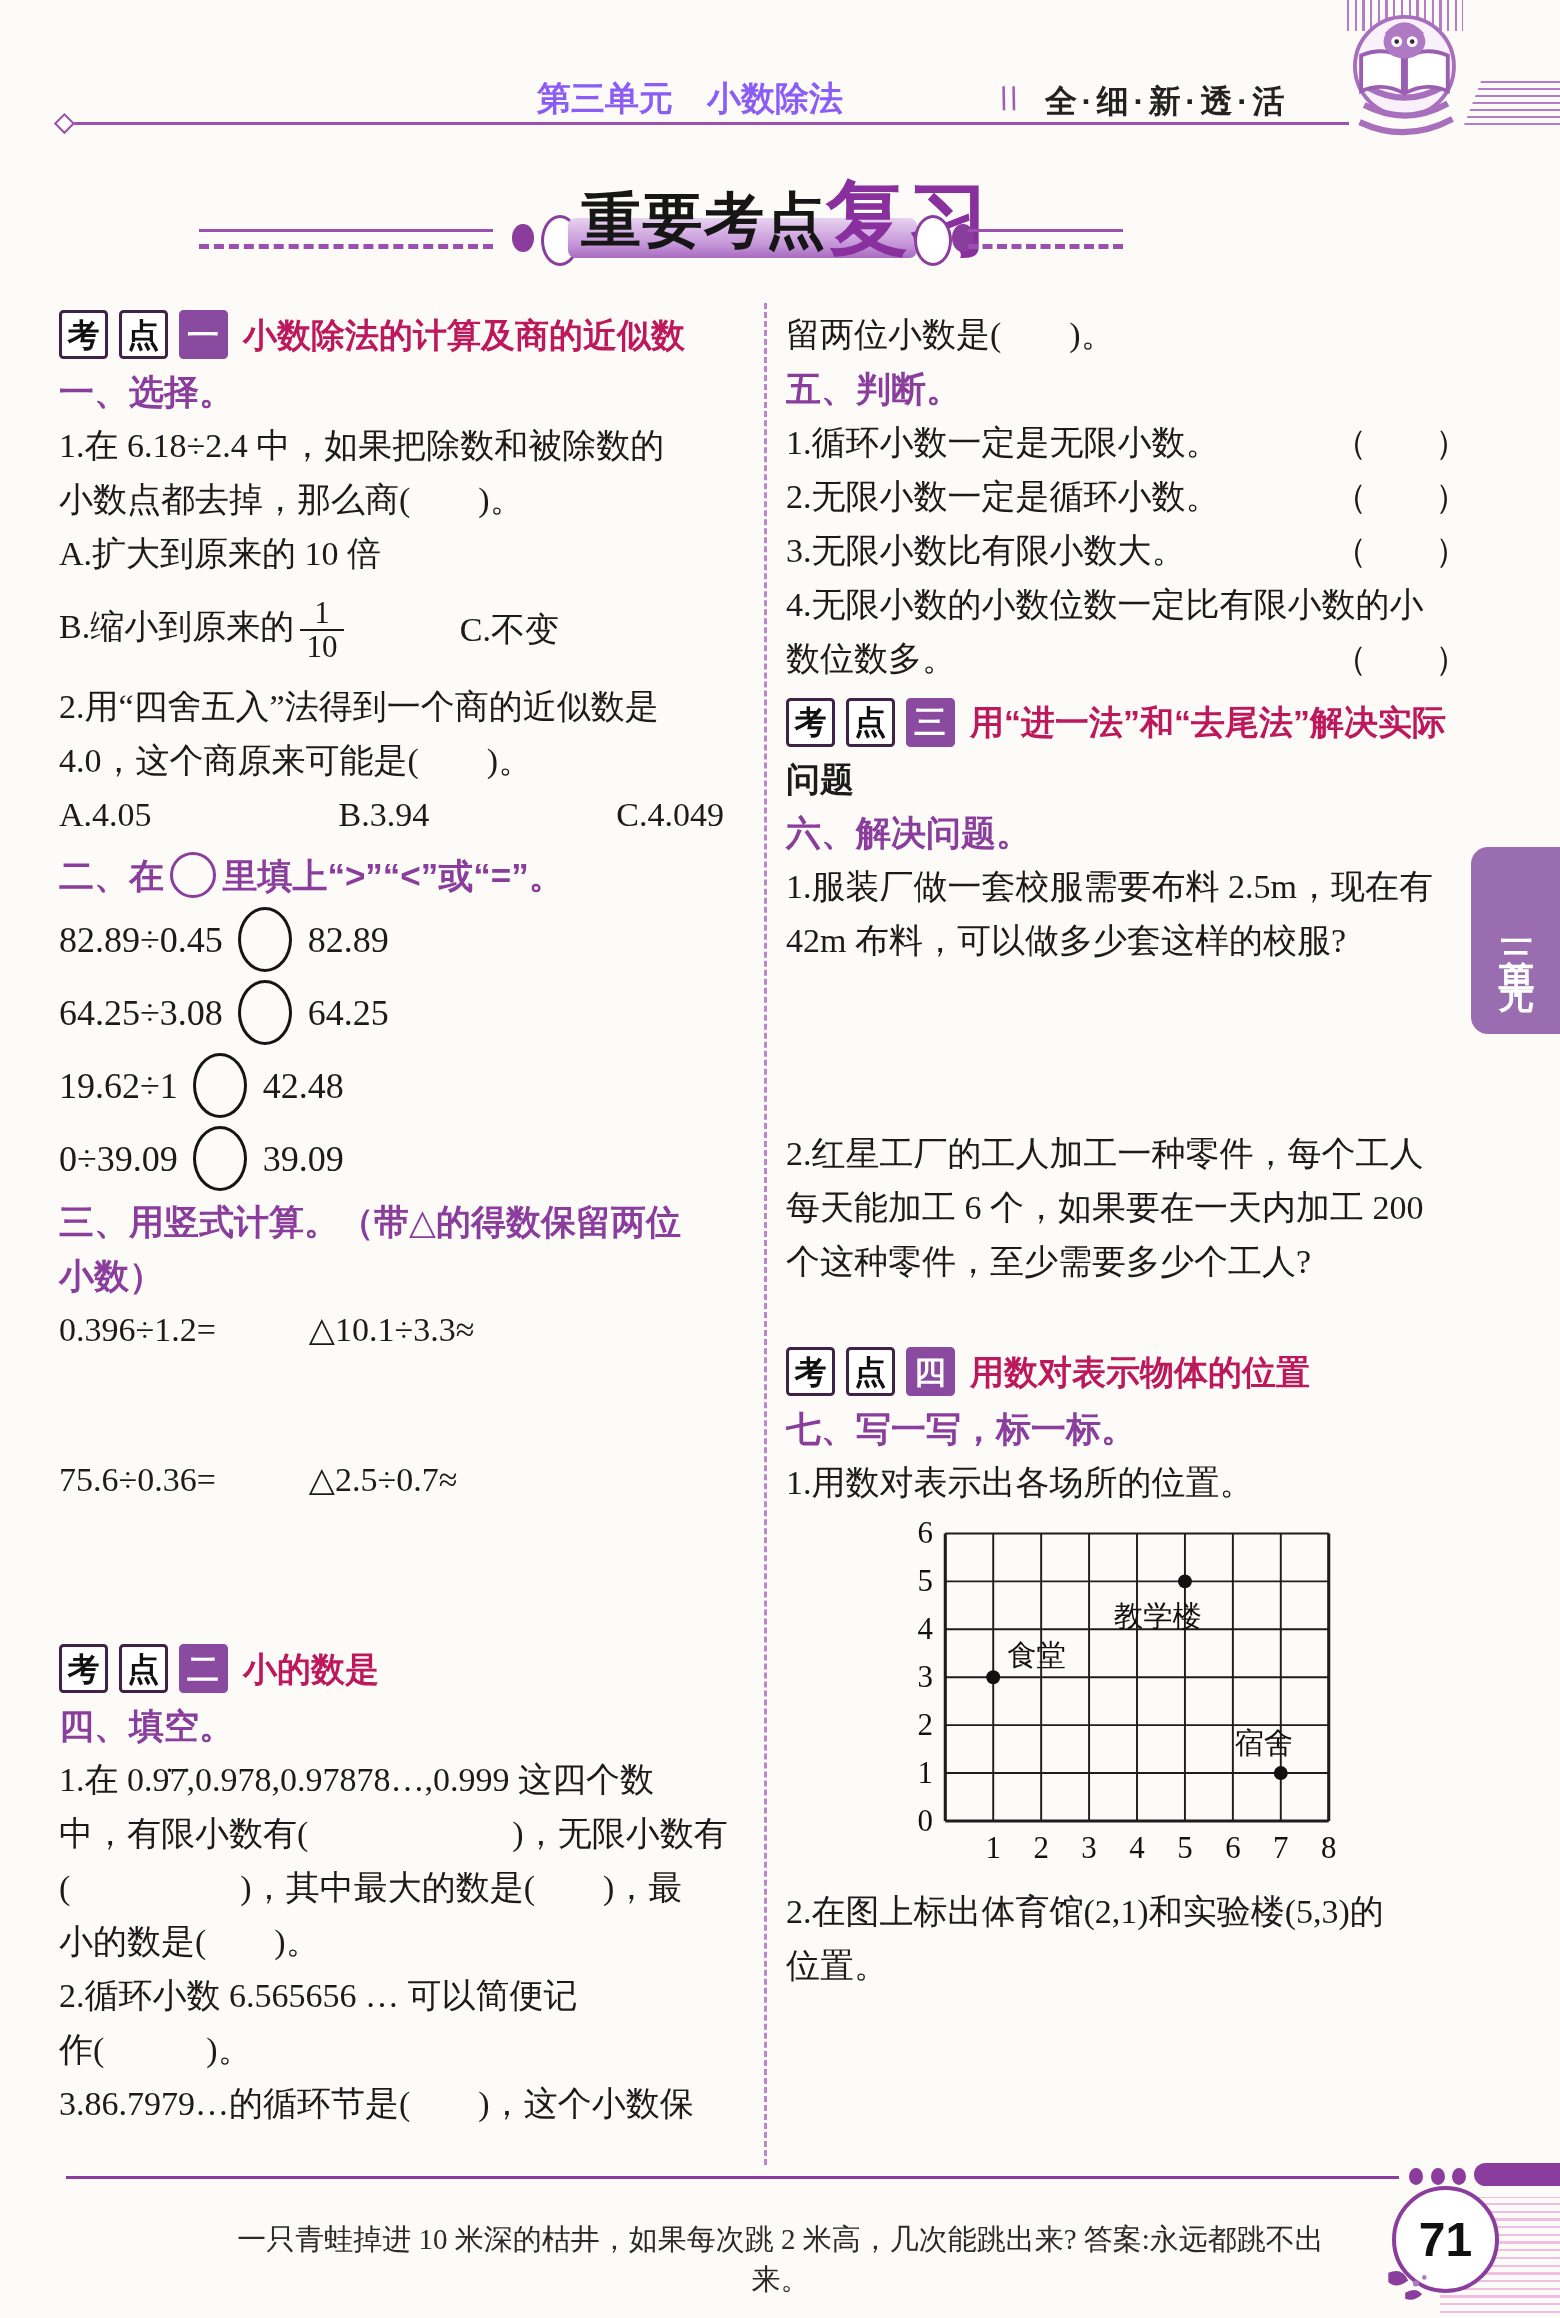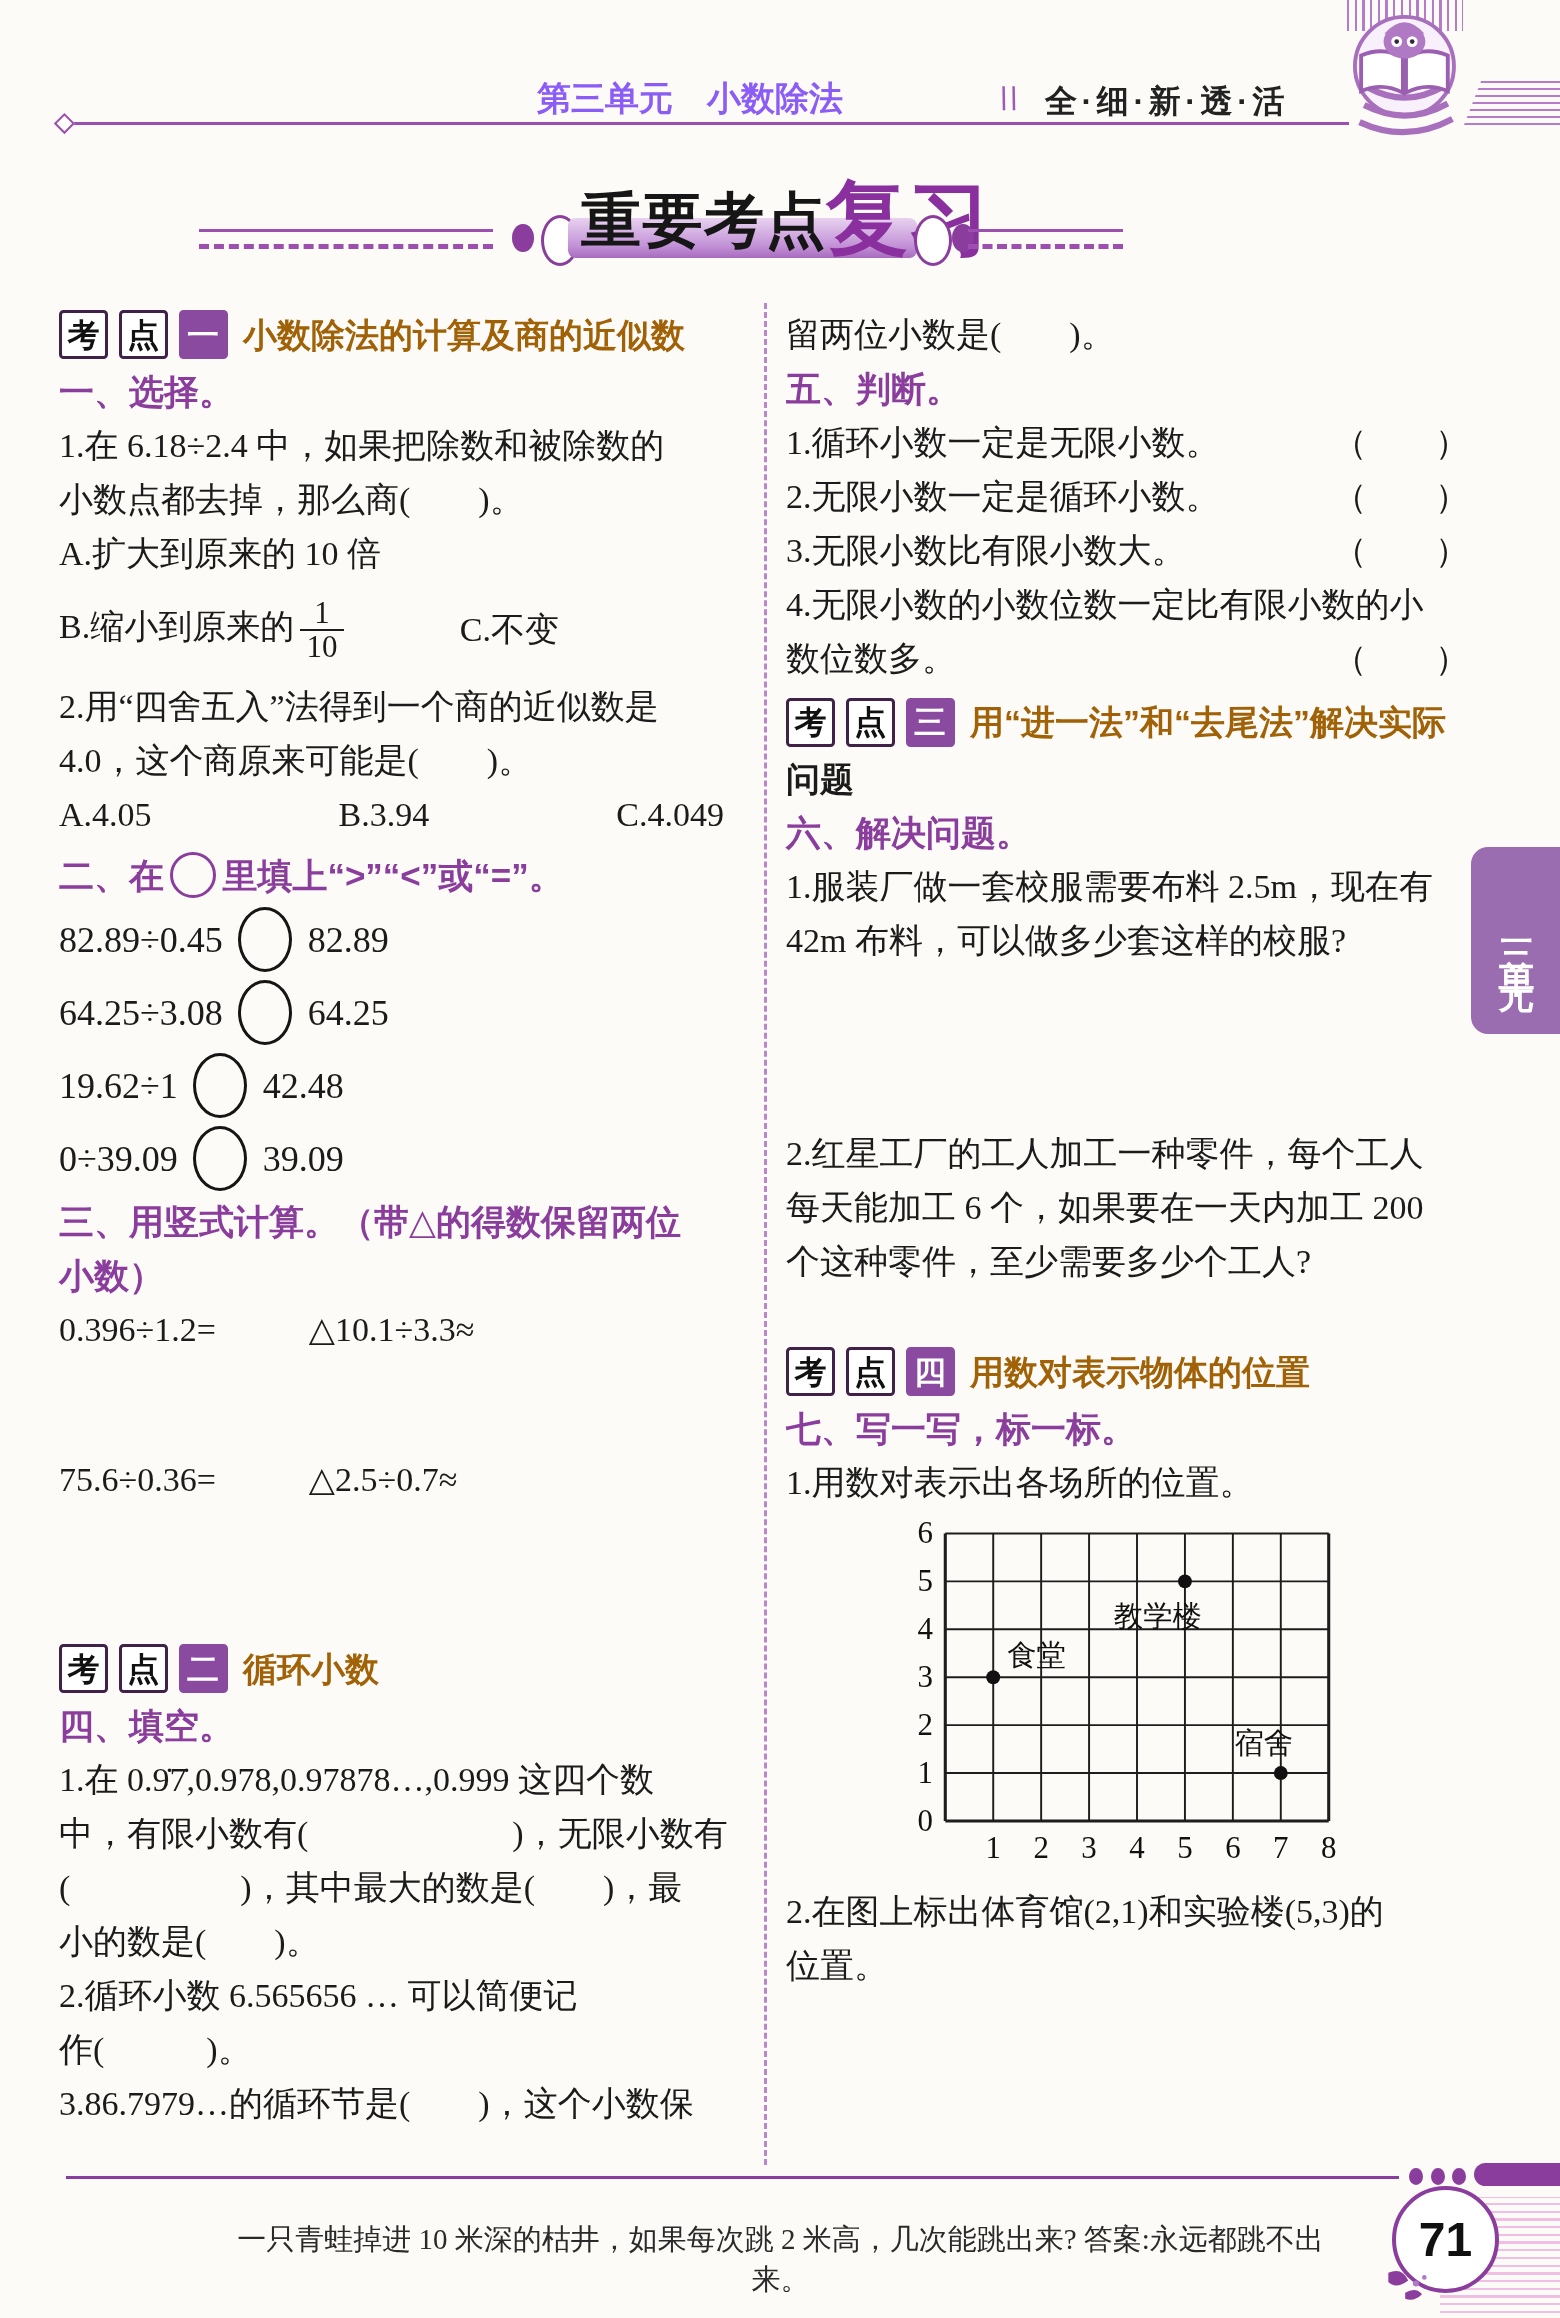--- a/index.html
+++ b/index.html
@@ -36,21 +36,21 @@
   .col{position:absolute;font-size:34px;line-height:54px;}
   .col-left{left:59px;top:303px;width:697px;}
   .col-right{left:786px;top:308px;width:683px;}
   .divider{position:absolute;left:764px;top:303px;height:1862px;border-left:3.1px dashed #bb86cb;}
   .t{margin:0;}
   .purple-h{font-family:"Liberation Sans","DejaVu Sans",sans-serif;font-weight:bold;color:#8a3d9c;font-size:35px;}
   .kaodian{display:flex;align-items:center;gap:10.8px;margin:4.6px 0 3.1px 0;}
   .kd-box{width:43px;height:43px;border:3.1px solid #402148;border-radius:4.6px;display:flex;align-items:center;justify-content:center;
         font-family:"Liberation Sans","DejaVu Sans",sans-serif;font-weight:bold;font-size:32px;color:#111;background:#fff;flex:0 0 auto;}
   .kd-num{background:#8a4aa0;border-color:#8a4aa0;color:#fff;}
-  .kd-title{font-family:"Liberation Sans","DejaVu Sans",sans-serif;font-weight:bold;font-size:34px;color:#a16207;margin-left:4.6px;white-space:nowrap;}
+  .kd-title{font-family:"Liberation Sans","DejaVu Sans",sans-serif;font-weight:bold;font-size:34px;color:#be185d;margin-left:4.6px;white-space:nowrap;}
   .inline-ring{display:inline-block;width:40px;height:40px;border:3.1px solid #8a3d9c;border-radius:50%;vertical-align:-9.3px;margin:0 6.2px;}
   .cmp{display:flex;align-items:center;gap:15.5px;height:73px;font-size:36px;}
   .cmp-circle{width:48px;height:59px;border:3.1px solid #151515;border-radius:50%;flex:0 0 auto;}
   .opt-row{display:flex;align-items:center;gap:116px;height:99px;}
   .opt3{display:flex;justify-content:space-between;width:665px;}
   .frac{display:inline-block;text-align:center;vertical-align:middle;line-height:1.05;font-size:31px;margin-left:6.2px;}
   .frac .fd{display:block;border-top:2.3px solid #1b1b1b;padding:0 6.2px;}
   .calc-row{display:flex;gap:93px;}
   .judge{display:flex;justify-content:space-between;}
   .chart-wrap{margin:10.8px 0 0 116px;}
@@ -174,21 +174,21 @@
     <div class="calc-row">
       <span>75.6÷0.36=</span>
       <span>△2.5÷0.7≈</span>
     </div>
     <div style="height:130px"></div>
 
     <div class="kaodian">
       <span class="kd-box">考</span>
       <span class="kd-box">点</span>
       <span class="kd-box kd-num">二</span>
-      <span class="kd-title">循环小数</span>
+      <span class="kd-title">小的数是</span>
     </div>
 
     <p class="t purple-h">四、填空。</p>
     <p class="t">1.在 0.9̇7̇,0.978,0.97878…,0.999 这四个数</p>
     <p class="t">中，有限小数有(　　　　　　)，无限小数有</p>
     <p class="t">(　　　　　)，其中最大的数是(　　)，最</p>
     <p class="t">小的数是(　　)。</p>
     <p class="t">2.循环小数 6.565656 … 可以简便记</p>
     <p class="t">作(　　　)。</p>
     <p class="t">3.86.7979…的循环节是(　　)，这个小数保</p>

